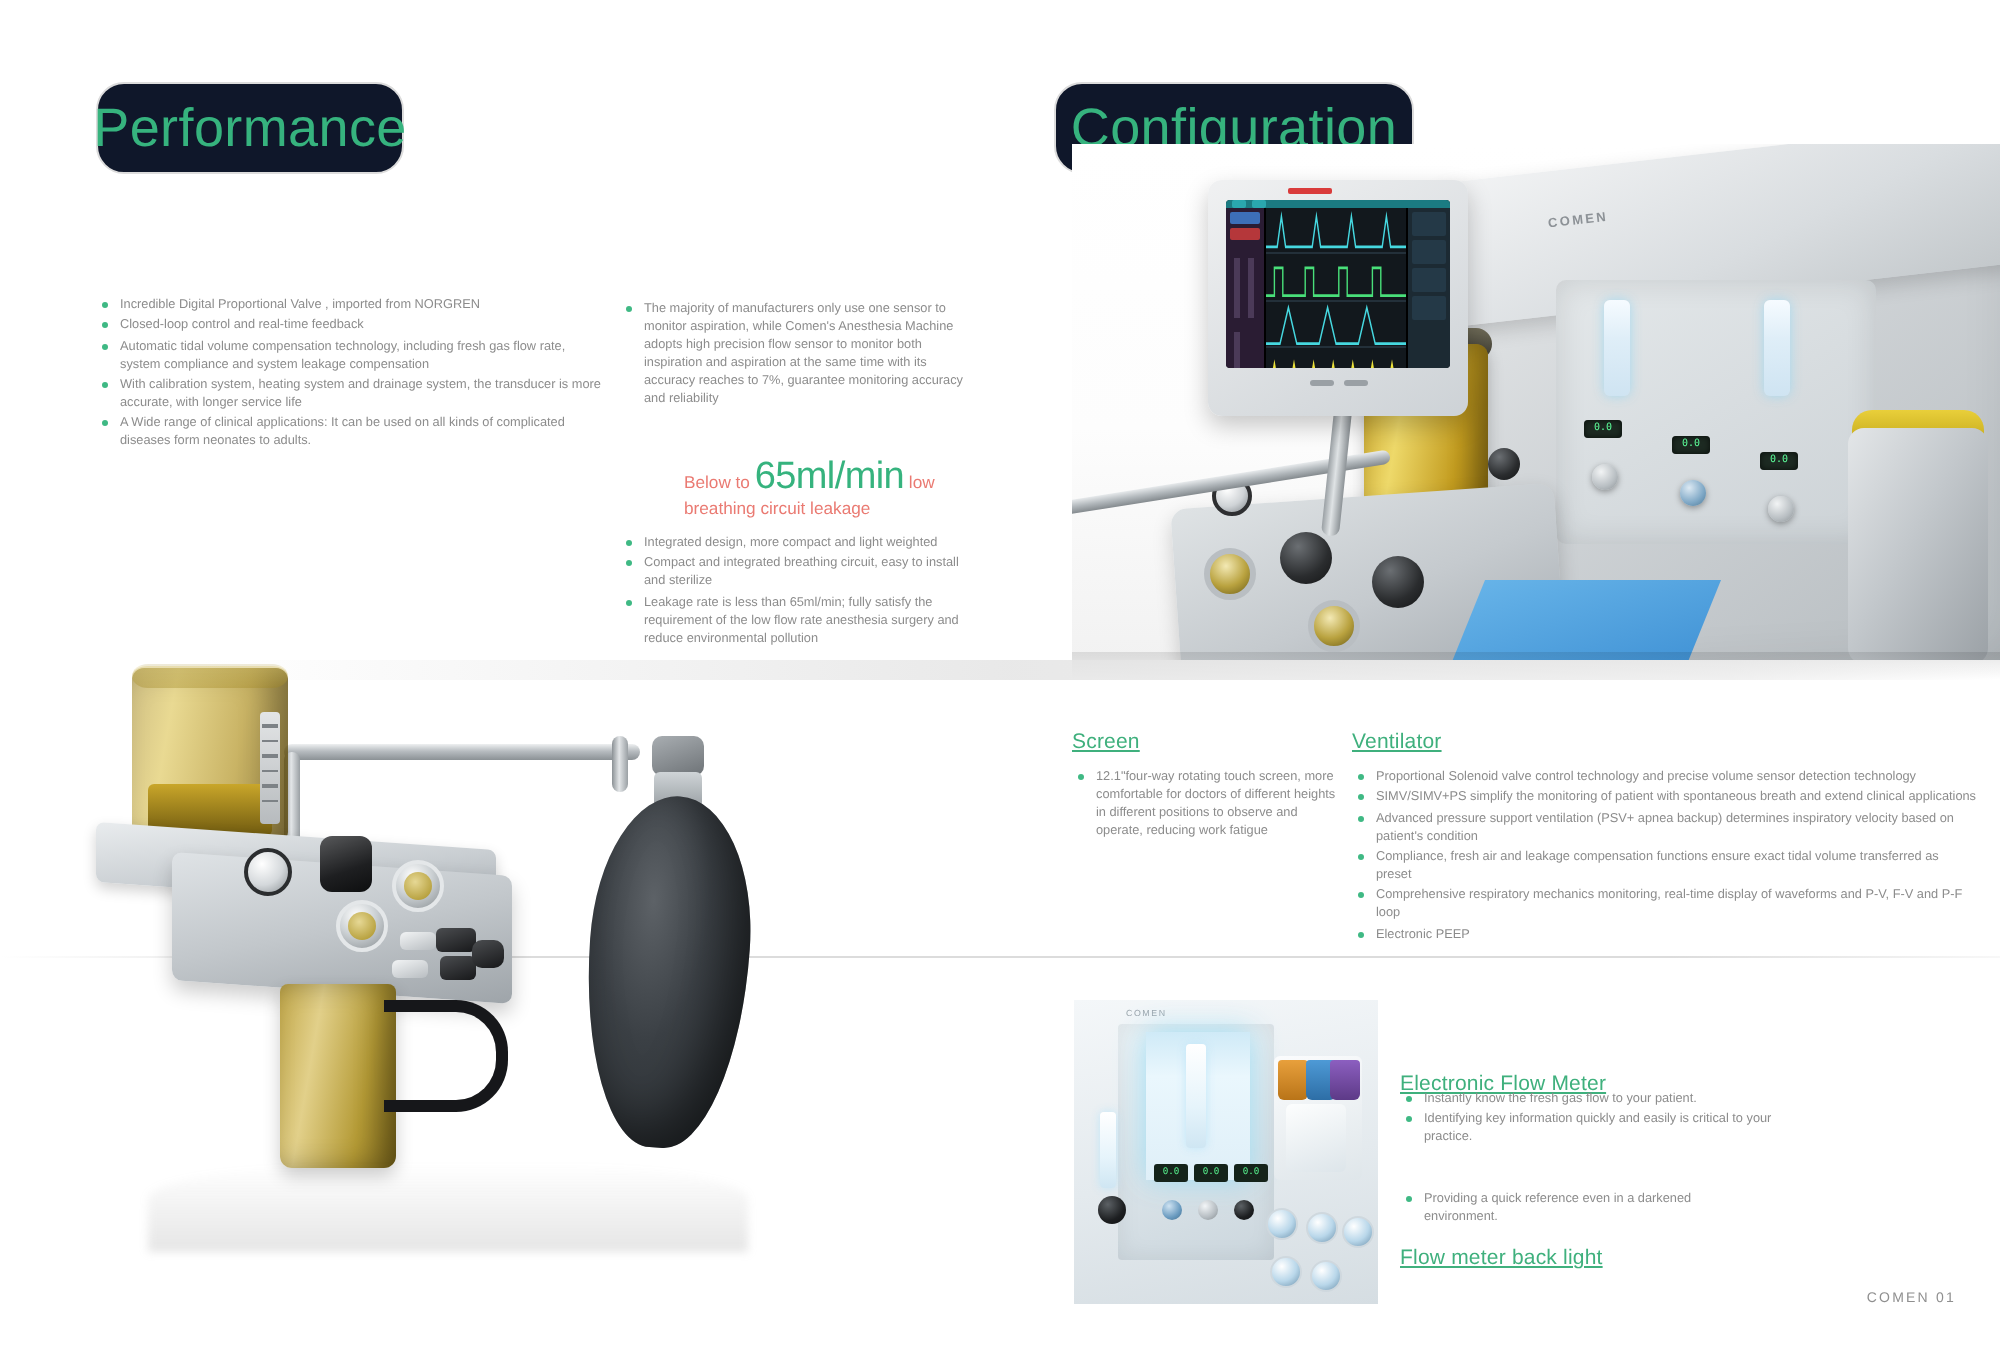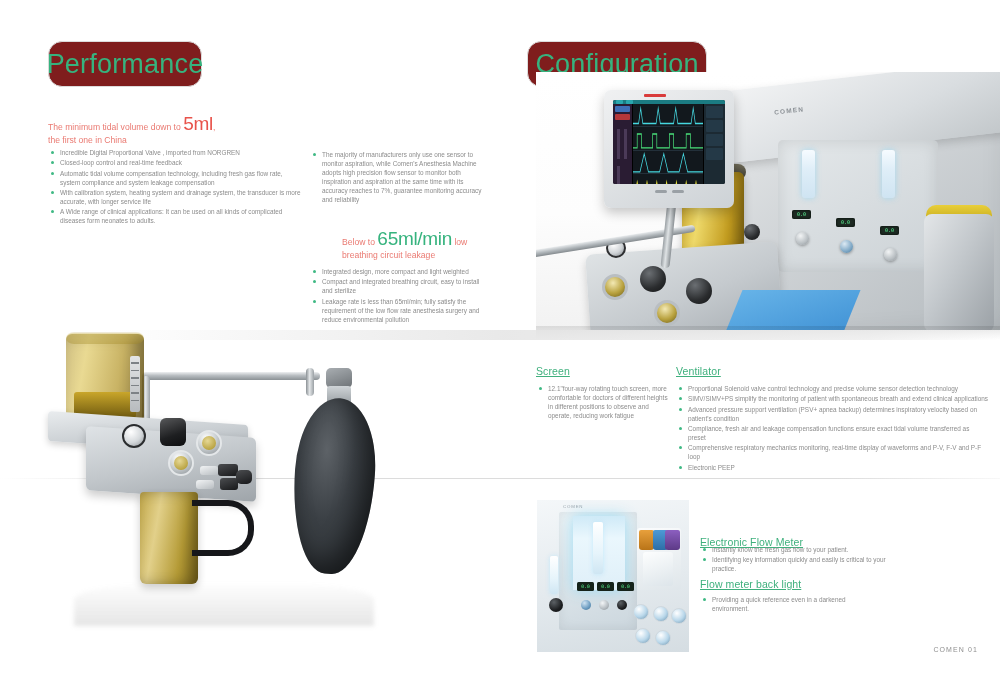--- a/index.html
+++ b/index.html
@@ -9,21 +9,21 @@
     font-family: "Liberation Sans", sans-serif;
     overflow: hidden;
   }
   .page { position: relative; width: 1000px; height: 679px; background:#fff; }
 
   
   .title-pill {
     position: absolute;
     border: 1px solid #dcdcdc;
     border-radius: 14px;
-    background: #7f1d1d;
+    background: #0f172a;
     display: flex; align-items: center; justify-content: center;
     color: #36b37e;
     font-weight: 300;
     letter-spacing: .2px;
   }
   #pill-performance { left: 48px; top: 41px; width: 154px; height: 46px; font-size: 27px; }
   #pill-configuration { left: 527px; top: 41px; width: 180px; height: 46px; font-size: 27px; }
 
   
   .lead { position: absolute; color: #ea7a72; font-size: 8.6px; line-height: 13px; font-weight: 400; }
@@ -392,24 +392,20 @@
 
 <div class="page">
 
   <div class="title-pill" id="pill-performance">
     <span>Performance</span>
   </div>
   <div class="title-pill" id="pill-configuration">
     <span>Configuration</span>
   </div>
 
-  <div class="lead" style="left:48px; top:117px; width:250px;">
-    <span>The minimum tidal volume down to </span><span class="big">5ml</span><span>,</span><br>
-    <span>the first one in China</span>
-  </div>
   <ul class="bl" style="left:50px; top:148px; width:252px;">
     <li>Incredible Digital Proportional Valve , imported from NORGREN</li>
     <li>Closed-loop control and real-time feedback</li>
     <li>Automatic tidal volume compensation technology, including fresh gas flow rate, system compliance and system leakage compensation</li>
     <li>With calibration system, heating system and drainage system, the transducer is more accurate, with longer service life</li>
     <li>A Wide range of clinical applications: It can be used on all kinds of complicated diseases form neonates to adults.</li>
   </ul>
 
   <ul class="bl" style="left:312px; top:150px; width:172px;">
     <li>The majority of manufacturers only use one sensor to monitor aspiration, while Comen's Anesthesia Machine adopts high precision flow sensor to monitor both inspiration and aspiration at the same time with its accuracy reaches to 7%, guarantee monitoring accuracy and reliability</li>
@@ -611,20 +607,20 @@
       <div class="pf-outlet" style="left:22px; top:26px;"></div>
     </div>
   </div>
 
   <div class="subhead" style="left:700px; top:536px;text-align:right;">Electronic Flow Meter</div>
   <ul class="bl" style="left:702px; top:545px; width:190px;">
     <li>Instantly know the fresh gas flow to your patient.</li>
     <li>Identifying key information quickly and easily is critical to your practice.</li>
   </ul>
 
-  <div class="subhead" style="left:700px; top:550px;margin-top:28px;">Flow meter back light</div>
+  <div class="subhead" style="left:700px; top:595px;margin-top:28px;">Flow meter back light</div>
   <ul class="bl" style="left:702px; top:595px; width:180px;">
     <li>Providing a quick reference even in a darkened environment.</li>
   </ul>
 
   <div class="footer">COMEN 01</div>
 
 </div>
 
 </body></html>

